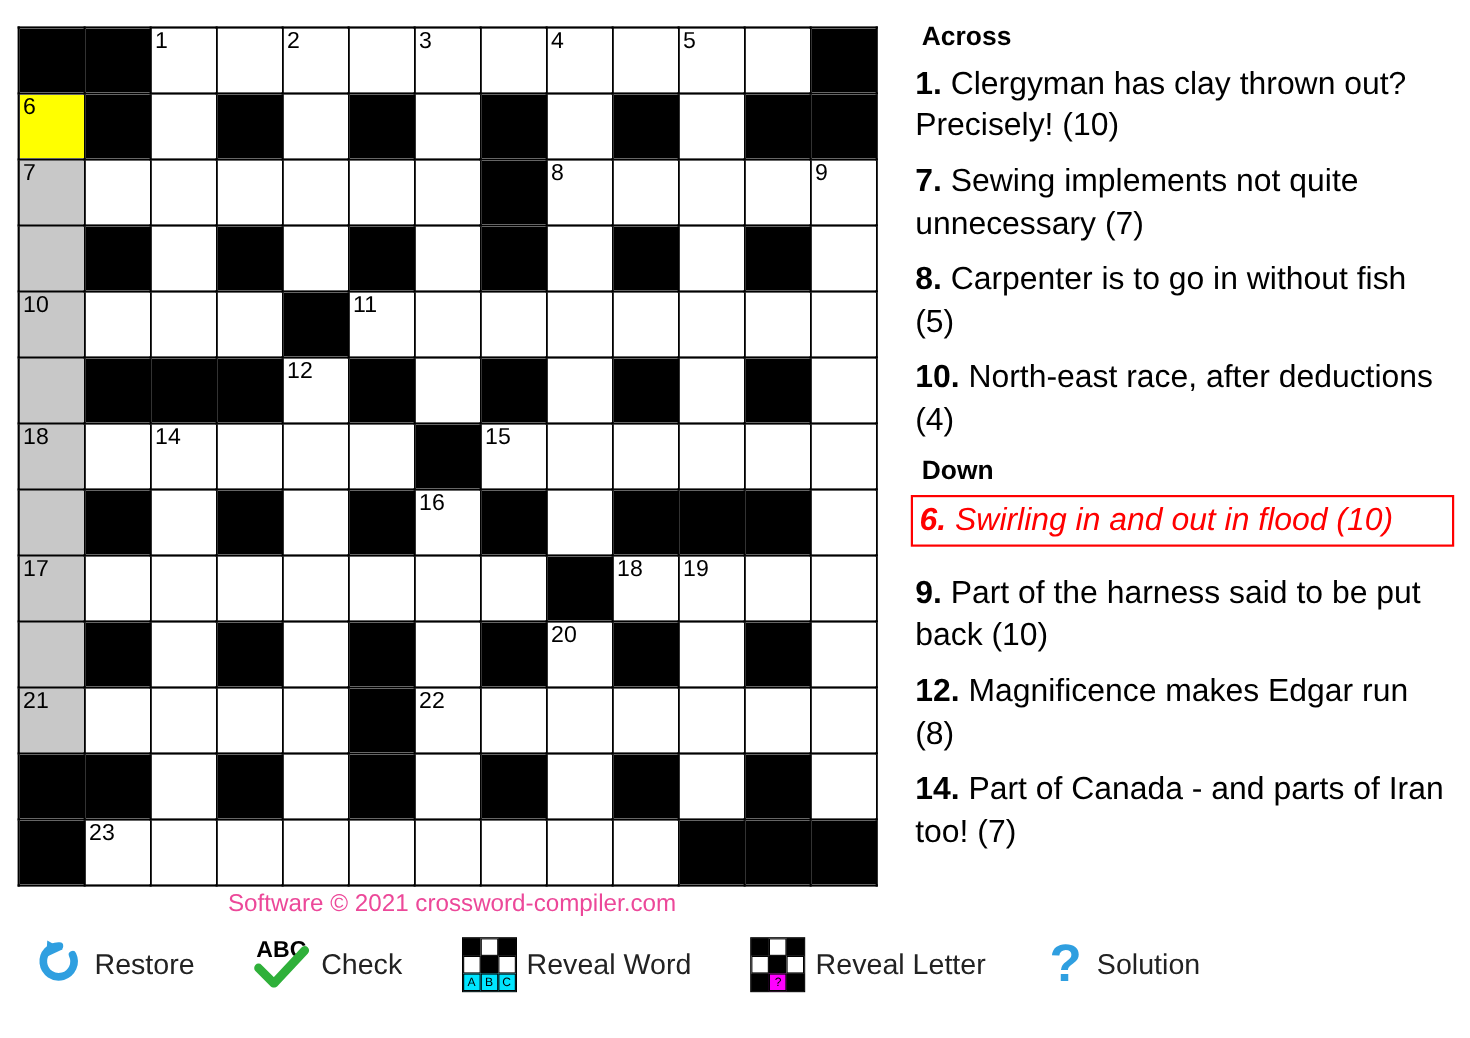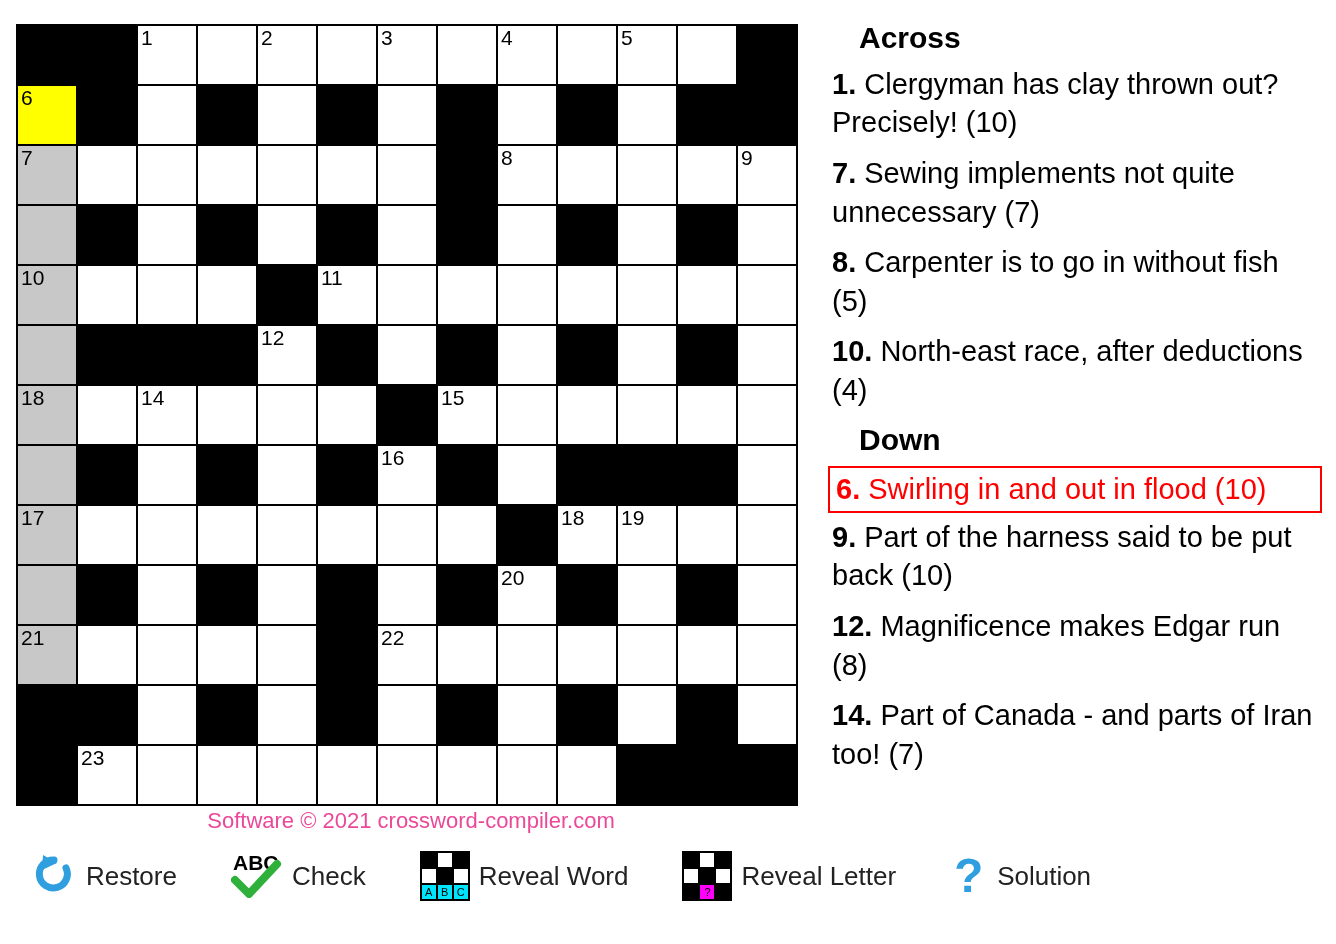--- a/index.html
+++ b/index.html
@@ -118,33 +118,34 @@
     position: absolute;
     left: 828px;
     top: 18px;
     width: 494px;
     font-size: 29px;
     line-height: 1.33;
     color: #000000;
   }
   .clue-head {
     font-weight: bold;
-    font-size: 30px;
-    margin: 0 0 6px 31px;
+    font-size: 24px;
+    margin: 0 0 6px 10px;
   }
   .clue {
     margin: 0 0 10px 0;
     padding: 1px 4px;
   }
   .clue b { font-weight: bold; }
   .clue.active {
     color: #ff0000;
     border: 2px solid #ff0000;
     padding: 2px 6px;
-    margin-bottom: 4px;
+    margin-bottom: 22px;
+    font-style: italic;
   }
   .clue.active b { color: #ff0000; }
 </style>
 </head>
 <body>
 
 <div id="grid-wrap">
   <table class="grid">
     <tbody id="grid-body">
         <tr>

